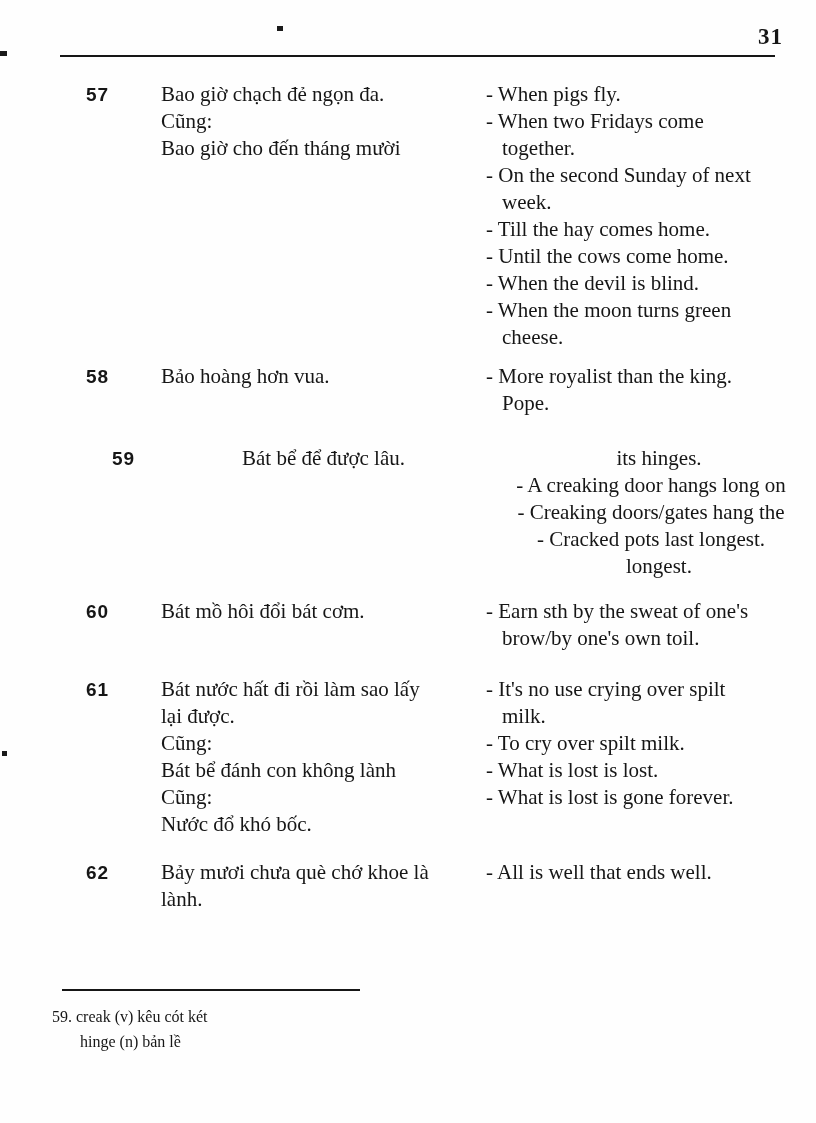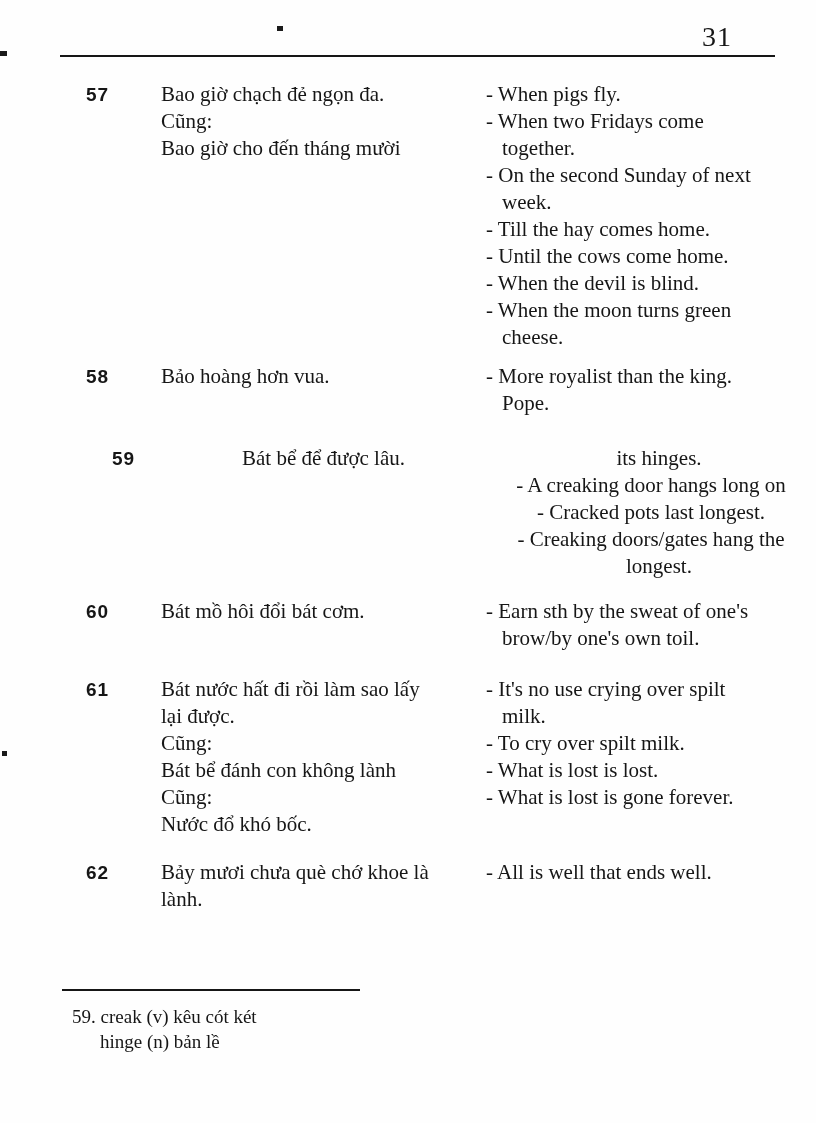--- a/index.html
+++ b/index.html
@@ -12,23 +12,23 @@
     font-family: "Liberation Serif", "DejaVu Serif", serif;
     font-size: 21px;
     line-height: 27px;
     box-sizing: border-box;
     overflow: hidden;
   }
   
   .header { padding-top: 26px; }
   .page-number {
     text-align: right;
-    padding-right: 84px;
-    font-weight: 400;
-    font-size: 28px;
+    padding-right: 33px;
+    font-weight: 700;
+    font-size: 23px;
     line-height: 22px;
     letter-spacing: 1px;
   }
   .header-rule {
     margin-left: 60px;
     width: 715px;
     height: 2px;
     background: var(--ink, #161616);
     margin-top: 7px;
   }
@@ -61,22 +61,22 @@
   
   .footnote { margin-top: 76px; }
   .footnote-rule {
     margin-left: 62px;
     width: 298px;
     height: 2px;
     background: var(--ink, #161616);
   }
   .footnote-lines {
     margin-top: 13px;
-    padding-left: 72px;
-    font-size: 19px;
+    padding-left: 52px;
+    font-size: 16px;
     line-height: 25px;
   }
   .footnote-lines .fn-cont { padding-left: 28px; }
   
   .speck { position: absolute; background: #1a1a1a; }
   .speck-top    { left: 277px; top: 26px;  width: 6px; height: 5px; }
   .speck-ldash  { left: 0;     top: 51px;  width: 7px; height: 5px; }
   .speck-ldot   { left: 2px;   top: 751px; width: 5px; height: 5px; }
 </style>
 </head>
@@ -125,22 +125,22 @@
         </div>
       </div>
       <div class="entry">
         <div class="num">59</div>
         <div class="vn">
           <div class="line">Bát bể để được lâu.</div>
         </div>
         <div class="en">
           <div class="line cont">its hinges.</div>
           <div class="line">- A creaking door hangs long on</div>
+          <div class="line">- Creaking doors/gates hang the</div>
           <div class="line">- Cracked pots last longest.</div>
-          <div class="line">- Creaking doors/gates hang the</div>
           <div class="line cont">longest.</div>
         </div>
       </div>
       <div class="entry">
         <div class="num">60</div>
         <div class="vn">
           <div class="line">Bát mồ hôi đổi bát cơm.</div>
         </div>
         <div class="en">
           <div class="line">- Earn sth by the sweat of one's</div>

